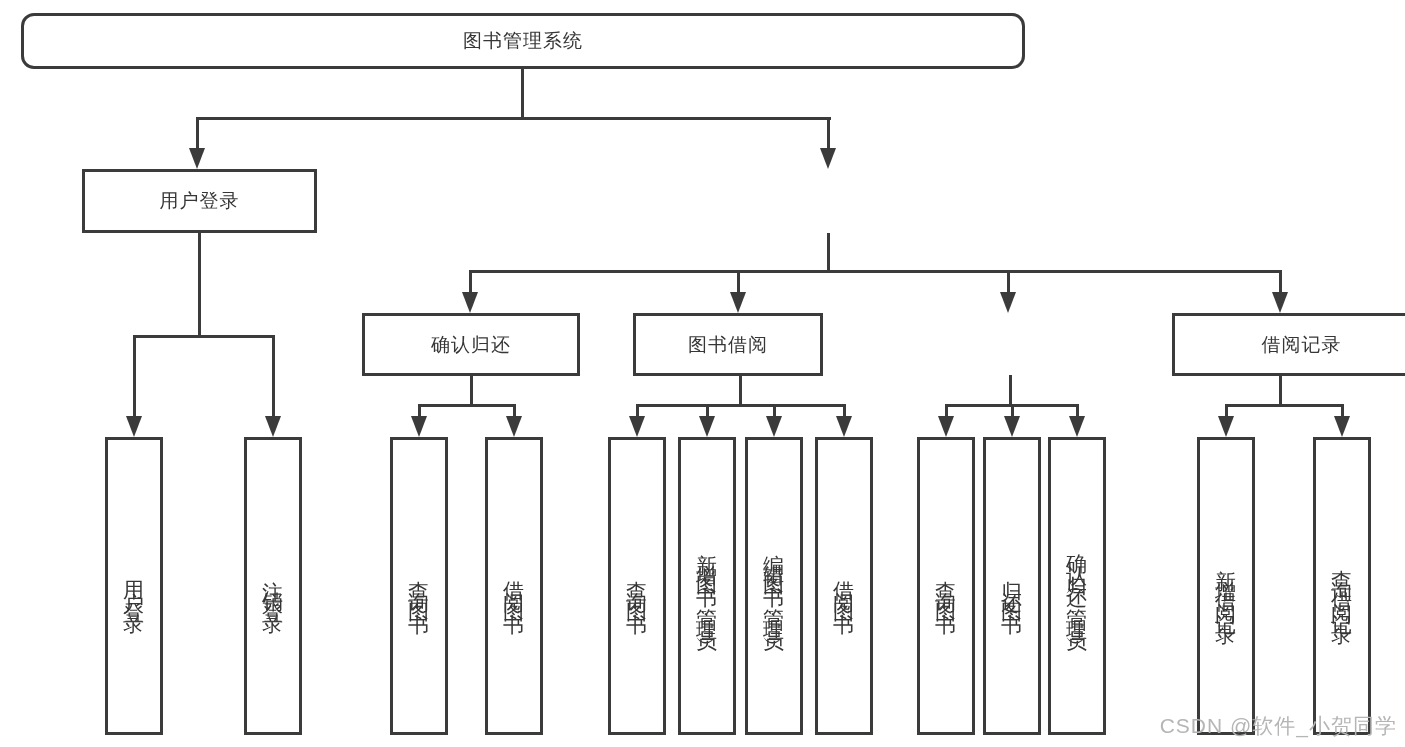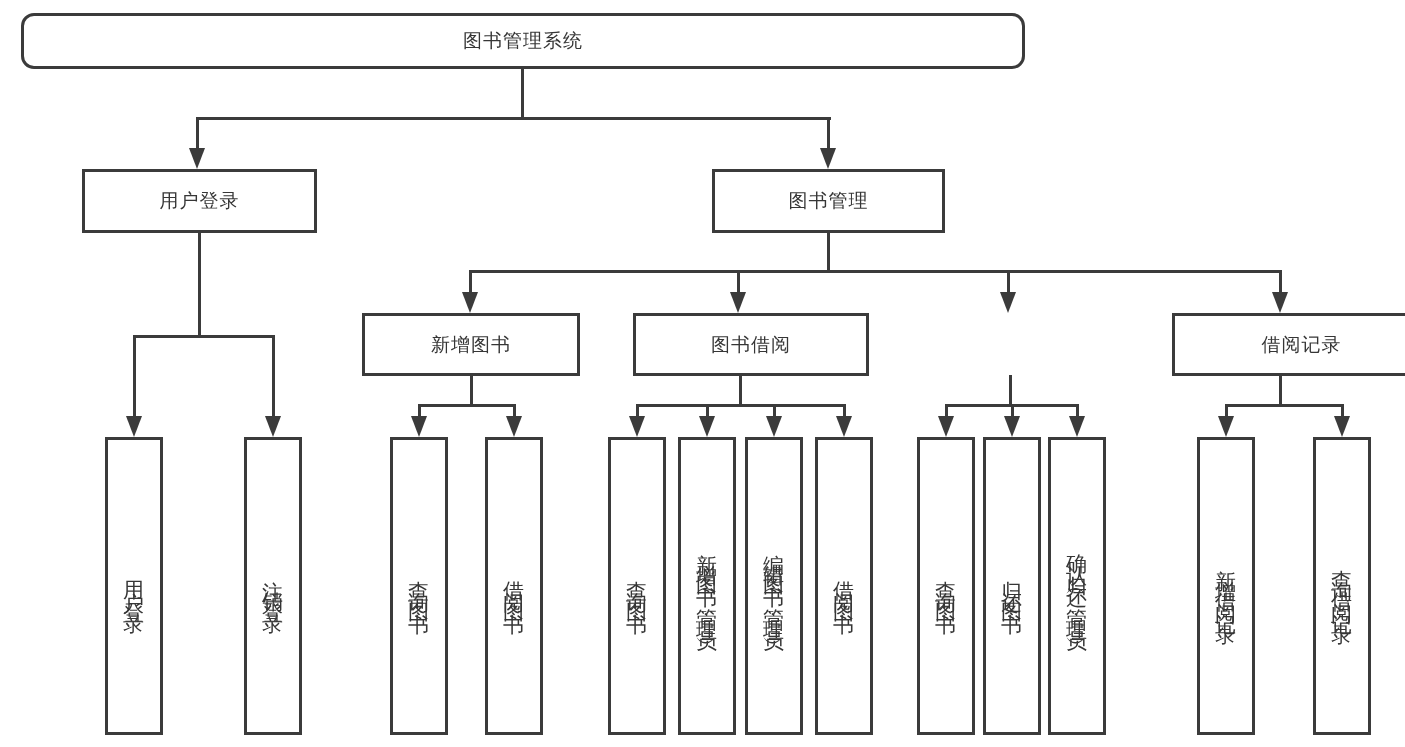--- a/index.html
+++ b/index.html
@@ -35,28 +35,25 @@
 
 <div id="stage">
 
   <div class="box" style="left:21px;top:13px;width:1004px;height:56px;border-radius:13px;">
     <span>图书管理系统</span>
   </div>
 
   <div class="box" style="left:82px;top:169px;width:235px;height:64px;">
     <span>用户登录</span>
   </div>
-  <div class="box" style="left:712px;top:169px;width:233px;height:64px;">
-    <span>图书管理</span>
-  </div>
 
   <div class="box" style="left:362px;top:313px;width:218px;height:63px;">
-    <span>新增图书</span>
+    <span>确认归还</span>
   </div>
-  <div class="box" style="left:633px;top:313px;width:236px;height:63px;font-family:Liberation Serif, serif;">
+  <div class="box" style="left:633px;top:313px;width:190px;height:63px;font-family:Liberation Serif, serif;">
     <span>图书借阅</span>
   </div>
   <div class="box" style="left:1172px;top:313px;width:259px;height:63px;align-items:center;">
     <span>借阅记录</span>
   </div>
 
   <div class="box vbox" style="left:105px;">
     <span class="vtext">用户登录</span>
   </div>
   <div class="box vbox" style="left:244px;">
@@ -152,13 +149,14 @@
   <div class="vline" style="left:1076px;top:404px;height:14px;"></div>
   <div class="arr" style="left:1069px;top:416px;"></div>
 
   <div class="vline" style="left:1279px;top:375px;height:30px;"></div>
   <div class="hline" style="left:1225px;top:404px;width:119px;"></div>
   <div class="vline" style="left:1225px;top:404px;height:14px;"></div>
   <div class="arr" style="left:1218px;top:416px;"></div>
   <div class="vline" style="left:1341px;top:404px;height:14px;"></div>
   <div class="arr" style="left:1334px;top:416px;"></div>
 
+  <div id="watermark">CSDN @软件_小贺同学</div>
 </div>
 
 </body></html>

